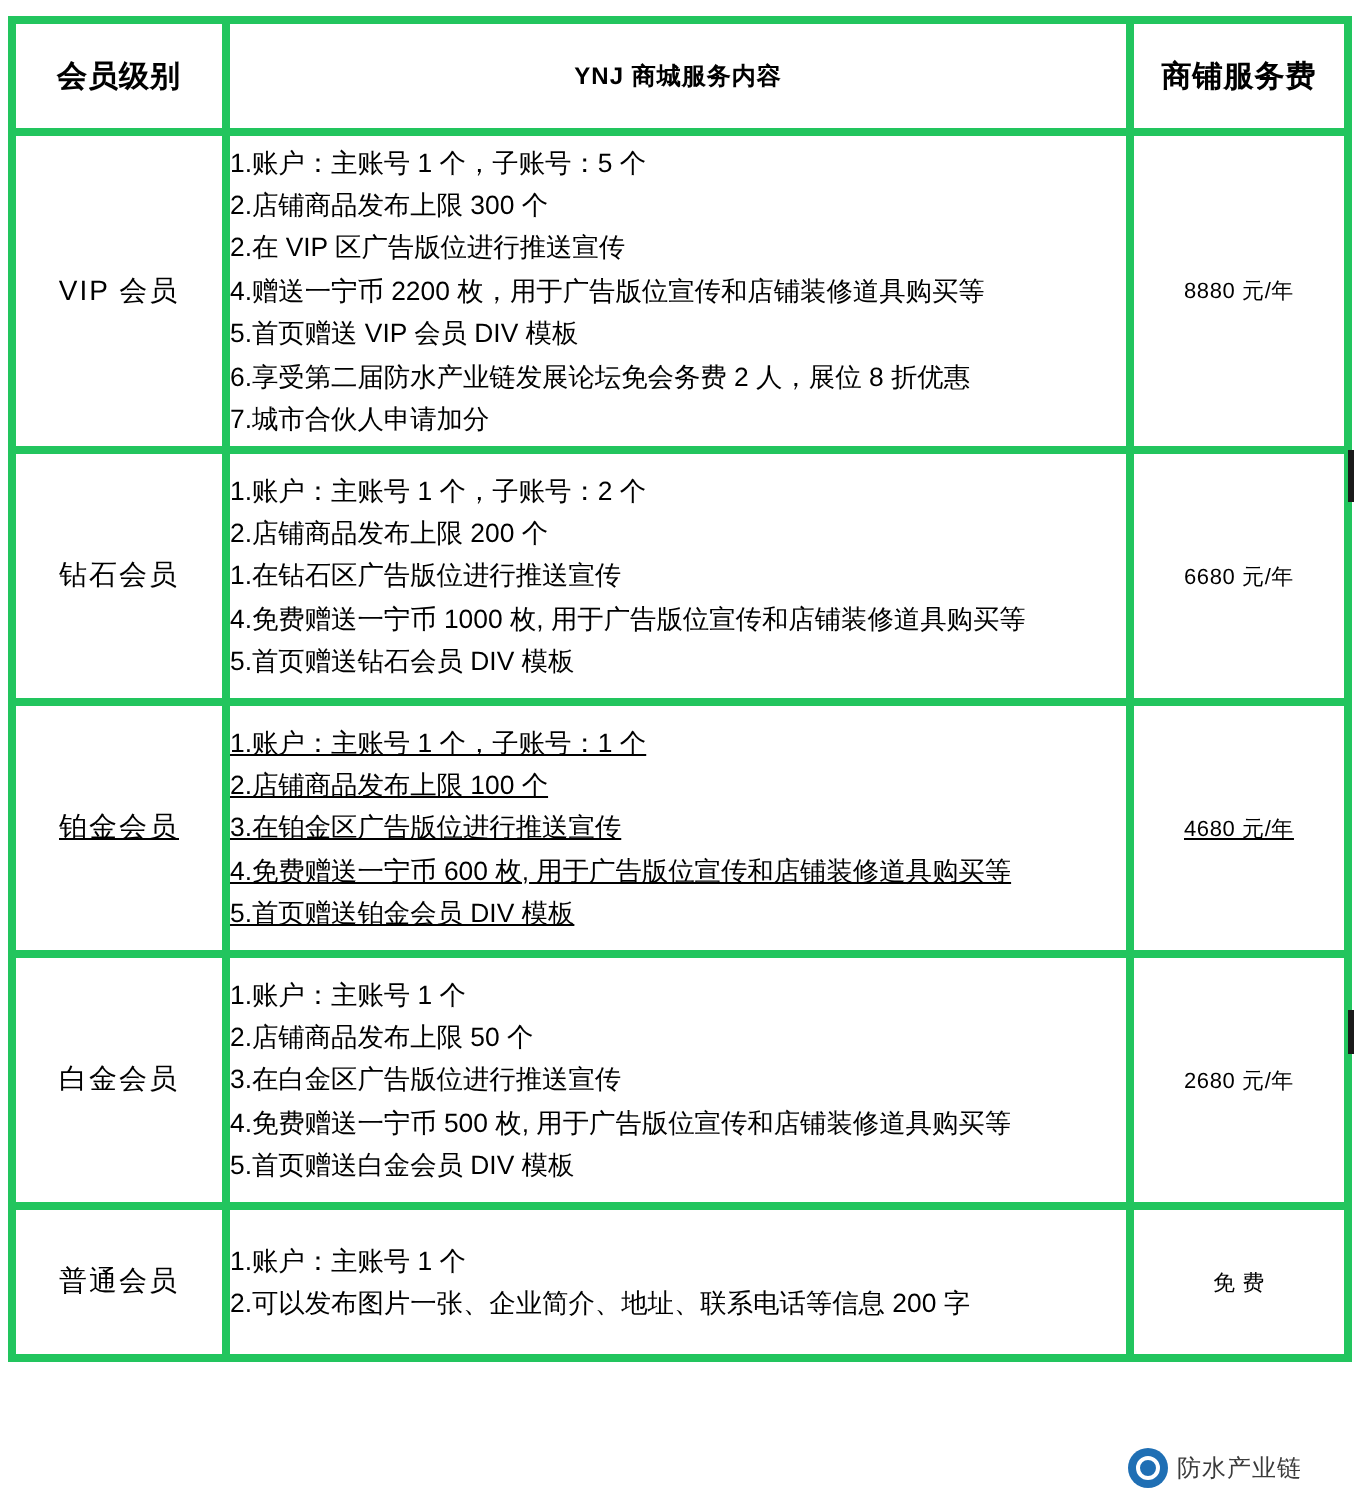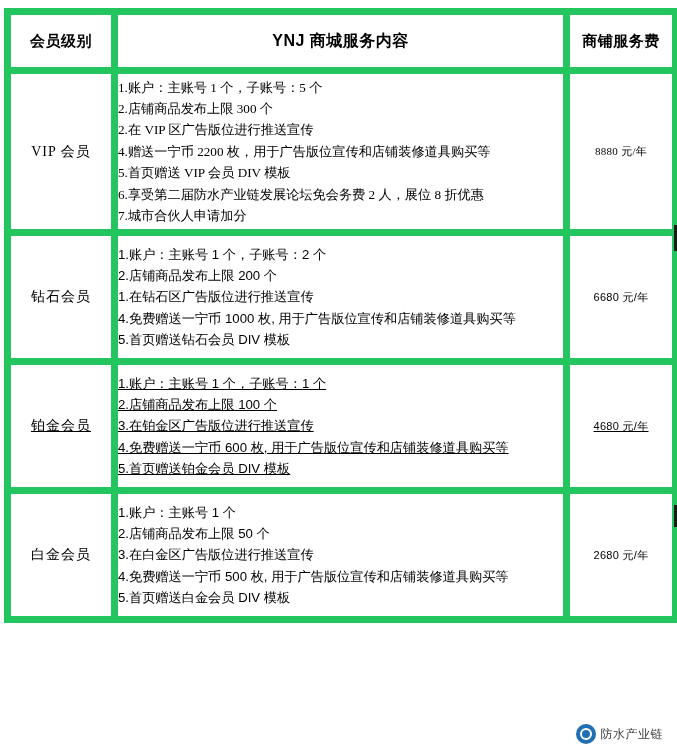--- a/index.html
+++ b/index.html
@@ -22,37 +22,37 @@
     box-sizing: border-box;
     padding: 8px 4px 0 4px;
   }
   table.pricing {
     border-collapse: collapse;
     width: 668px;
     margin: 0 auto;
     table-layout: fixed;
   }
   table.pricing td, table.pricing th {
-    border: 7px solid #22c55e;
+    border: 4px solid #22c55e;
     vertical-align: middle;
     padding: 0;
   }
   .col-level { width: 107px; }
   .col-content { width: 452px; }
   .col-fee { width: 109px; }
 
   thead th {
     height: 52px;
     font-weight: bold;
     font-size: 15px;
     text-align: center;
     letter-spacing: 0.5px;
   }
   thead th.head-content {
-    font-size: 16px;
+    font-size: 12px;
     margin-top: 16px;
   }
   td.level-cell {
     text-align: center;
     font-size: 14px;
     letter-spacing: 1px;
   }
   td.fee-cell {
     text-align: center;
     font-size: 11px;
@@ -60,21 +60,21 @@
   }
   td.content-cell {
     padding: 10px 8px 10px 10px;
     font-size: 13.2px;
     line-height: 1.62;
     text-align: left;
   }
   .content-cell div {
     white-space: normal;
   }
-  .row-vip td { height: 155px; font-family: Liberation Serif, serif; }
+  .row-vip td { height: 155px; }
   .row-diamond td { height: 122px; }
   .row-platinum td { height: 122px; text-decoration: underline; }
   .row-white td { height: 122px; }
   .row-normal td { height: 72px; }
 
   .fee-free {
     letter-spacing: 4px;
   }
 
   
@@ -83,21 +83,21 @@
     right: 0px;
     width: 3px;
     background: #1a1a1a;
   }
   .tick1 { top: 225px; height: 26px; }
   .tick2 { top: 505px; height: 22px; }
 
   
   .watermark {
     position: absolute;
-    right: 10px;
+    right: 22px;
     bottom: 8px;
     display: flex;
     align-items: center;
     gap: 5px;
     background: rgba(255,255,255,0.92);
     padding: 2px 4px;
     border-radius: 3px;
   }
   .wm-logo {
     width: 20px;
@@ -187,20 +187,28 @@
         <td class="content-cell">
           <div>1.账户：主账号 1 个</div>
           <div>2.店铺商品发布上限 50 个</div>
           <div>3.在白金区广告版位进行推送宣传</div>
           <div>4.免费赠送一宁币 500 枚, 用于广告版位宣传和店铺装修道具购买等</div>
           <div>5.首页赠送白金会员 DIV 模板</div>
         </td>
         <td class="fee-cell">2680 元/年</td>
       </tr>
 
+      <tr class="row-normal">
+        <td class="level-cell">普通会员</td>
+        <td class="content-cell">
+          <div>1.账户：主账号 1 个</div>
+          <div>2.可以发布图片一张、企业简介、地址、联系电话等信息 200 字</div>
+        </td>
+        <td class="fee-cell fee-free">免 费</td>
+      </tr>
     </tbody>
   </table>
 
   <div class="edge-tick tick1"></div>
   <div class="edge-tick tick2"></div>
 
   <div class="watermark">
     <div class="wm-logo"></div>
     <div class="wm-text">防水产业链</div>
   </div>

